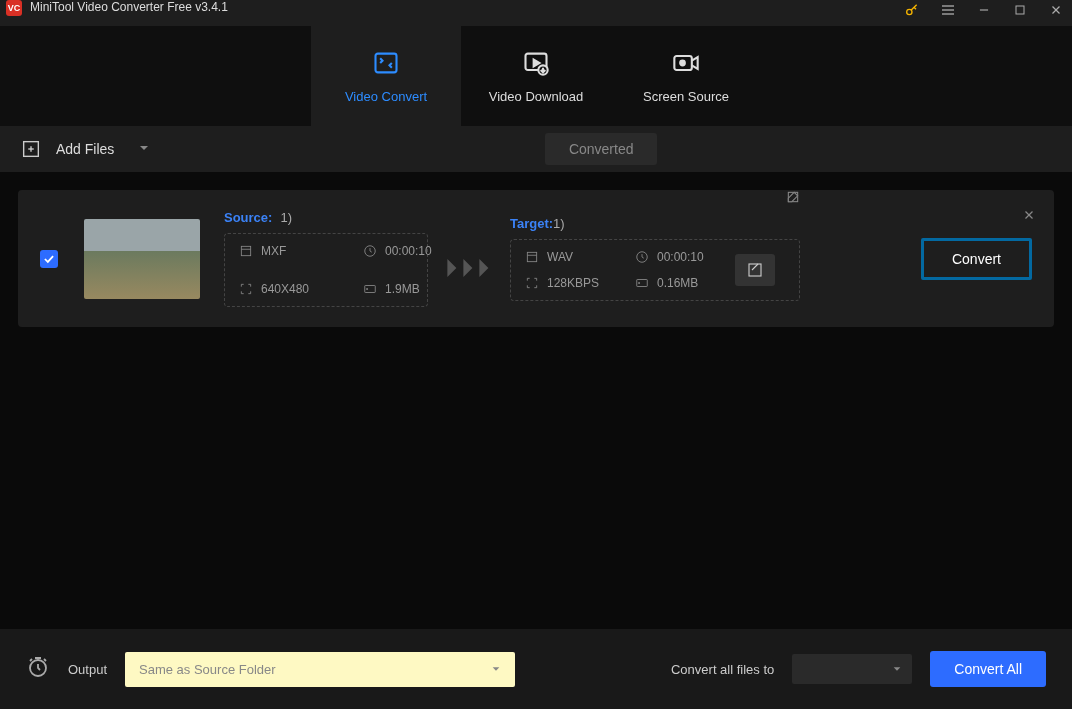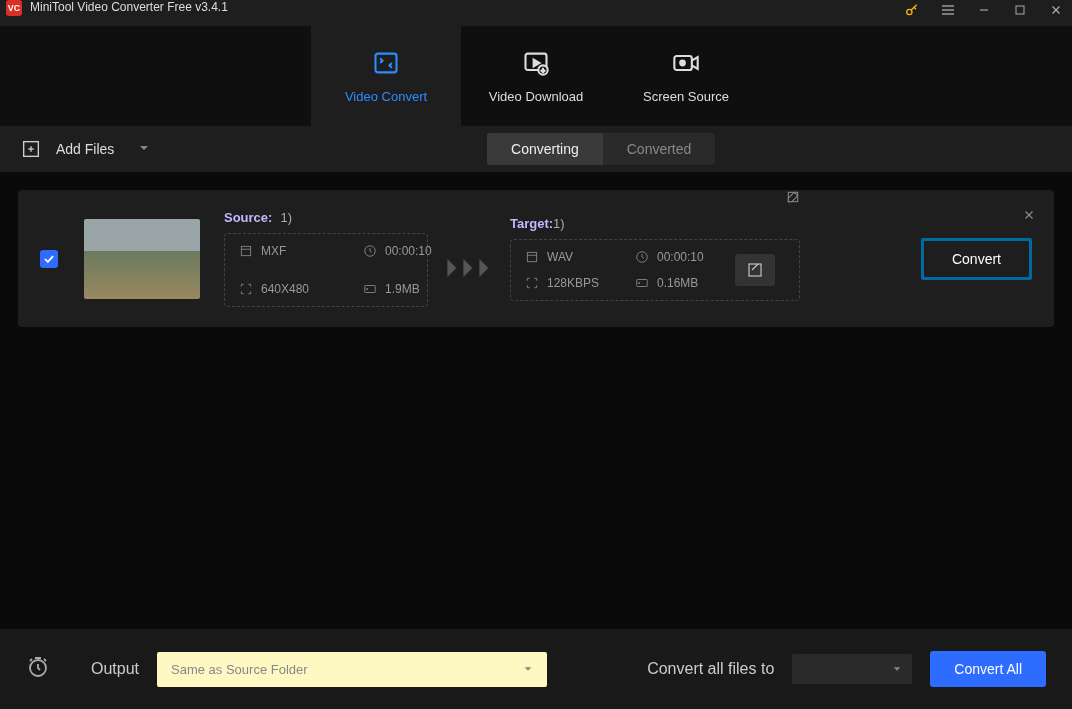--- a/index.html
+++ b/index.html
@@ -25,38 +25,38 @@
   .seg-btn { padding: 8px 24px; font-size: 14px; color: #888; cursor: pointer; }
   .seg-btn.active { background: #3a3a3a; color: #eee; }
   
   .content { padding: 18px; background: #0a0a0a; height: 457px; }
   .file-row { background: #1e1e1e; border-radius: 4px; padding: 20px 22px; display: flex; align-items: center; position: relative; }
   .checkbox { width: 18px; height: 18px; background: #2d6cff; border-radius: 3px; display: flex; align-items: center; justify-content: center; margin-right: 26px; cursor: pointer; }
   .thumb { width: 116px; height: 80px; background: linear-gradient(to bottom, #9aa5a8 0%, #9aa5a8 40%, #6b7a5e 40%, #988960 100%); border-radius: 2px; margin-right: 24px; }
   
   .info-section { display: flex; flex-direction: column; gap: 8px; }
   .info-header { display: flex; gap: 8px; font-size: 13px; color: #aaa; }
-  .info-header .label { font-weight: 600; color: #c4b5fd; }
+  .info-header .label { font-weight: 600; color: #3b82f6; }
   .info-box { border: 1px dashed #444; border-radius: 4px; padding: 10px 14px; display: grid; grid-template-columns: 100px 100px; row-gap: 12px; column-gap: 0; font-size: 12px; color: #999; width: 204px; gap: 24px; }
   .info-cell { display: flex; align-items: center; gap: 8px; }
   .info-cell svg { flex-shrink: 0; }
   
   .arrows { display: flex; gap: 2px; margin: 0 18px; color: #555; align-items: center; margin-top: 18px; }
   
   .target-wrap { display: flex; gap: 0; position: relative; }
   .target-box { width: 290px; border: 1px dashed #444; border-radius: 4px; padding: 10px 14px; display: grid; grid-template-columns: 110px 100px 50px; row-gap: 12px; font-size: 12px; color: #999; align-items: center; }
   .settings-btn { width: 40px; height: 32px; background: #333; border-radius: 3px; display: flex; align-items: center; justify-content: center; cursor: pointer; grid-row: span 2; }
   .edit-icon { position: absolute; top: -26px; right: 0; color: #888; cursor: pointer; }
   
   .convert-btn { margin-left: auto; border: 3px solid #0369a1; padding: 10px 28px; font-size: 14px; color: #fff; cursor: pointer; border-radius: 2px; background: transparent; }
   .close-row { position: absolute; top: 18px; right: 18px; color: #888; cursor: pointer; }
   
   .footer { height: 80px; background: #191919; display: flex; align-items: center; padding: 0 26px; gap: 18px; }
   .footer-icon { color: #aaa; }
-  .footer-label { font-size: 16px; color: #ccc; margin-left: 23px; }
+  .footer-label { font-size: 13px; color: #ccc; }
   .output-select { background: #fef9c3; border: none; color: #888; font-size: 13px; padding: 10px 14px; width: 390px; display: flex; justify-content: space-between; align-items: center; cursor: pointer; border-radius: 2px; }
   .footer-spacer { flex: 1; }
   .format-select { background: #2a2a2a; width: 120px; height: 30px; border-radius: 2px; display: flex; justify-content: flex-end; align-items: center; padding: 0 10px; cursor: pointer; color: #888; }
   .convert-all { background: #2d6cff; color: #fff; padding: 10px 24px; border-radius: 3px; font-size: 14px; cursor: pointer; border: none; }
 </style>
 </head>
 <body>
 
 <div class="titlebar">
   <div class="app-icon">VC</div>
@@ -136,21 +136,20 @@
       </svg>
     <span>Add Files</span>
     <span class="add-files-dropdown">
       <svg width="12" height="12" viewBox="0 0 24 24" fill="#888">
           <polygon points="4,8 20,8 12,16"></polygon>
         </svg>
     </span>
   </div>
   <div class="toolbar-center">
     <div class="seg-control">
-      <div class="seg-btn active">Converting</div>
       <div class="seg-btn">Converted</div>
     </div>
   </div>
 </div>
 
 <div class="content">
   <div class="file-row">
     <div class="checkbox">
       <svg width="14" height="14" viewBox="0 0 24 24" fill="none" stroke="#fff" stroke-width="3">
           <polyline points="5,12 10,17 19,7"></polyline>

